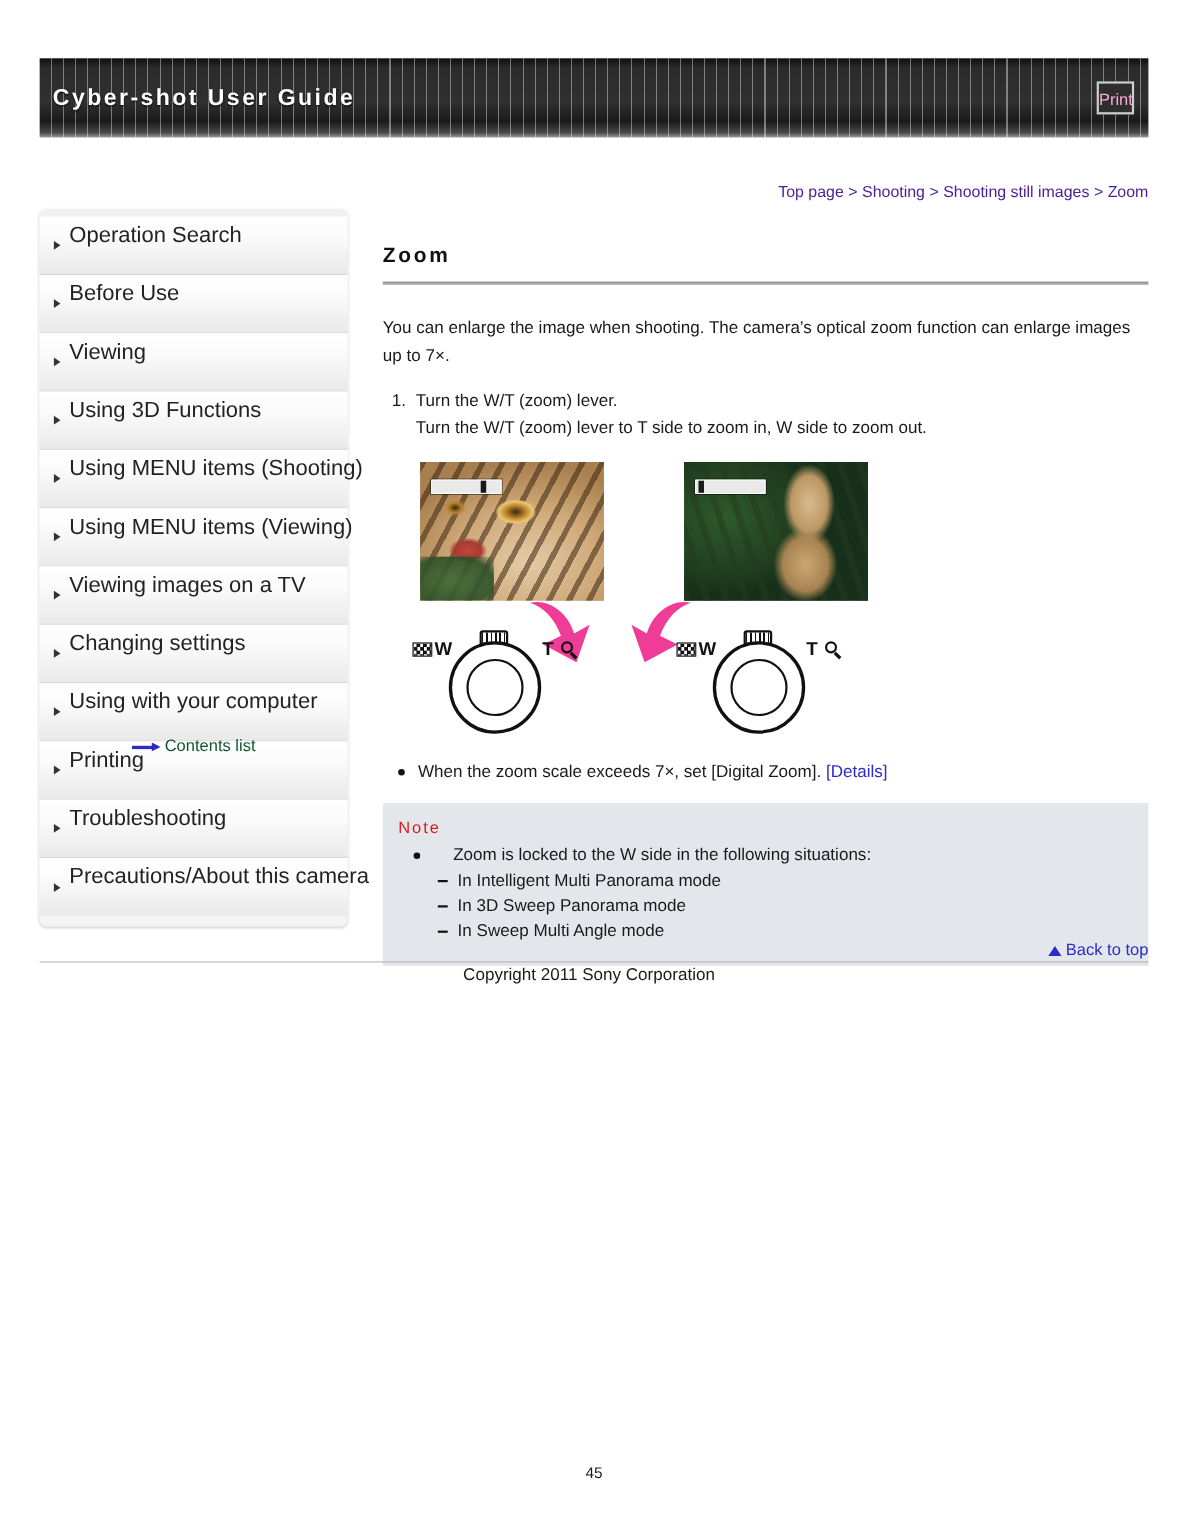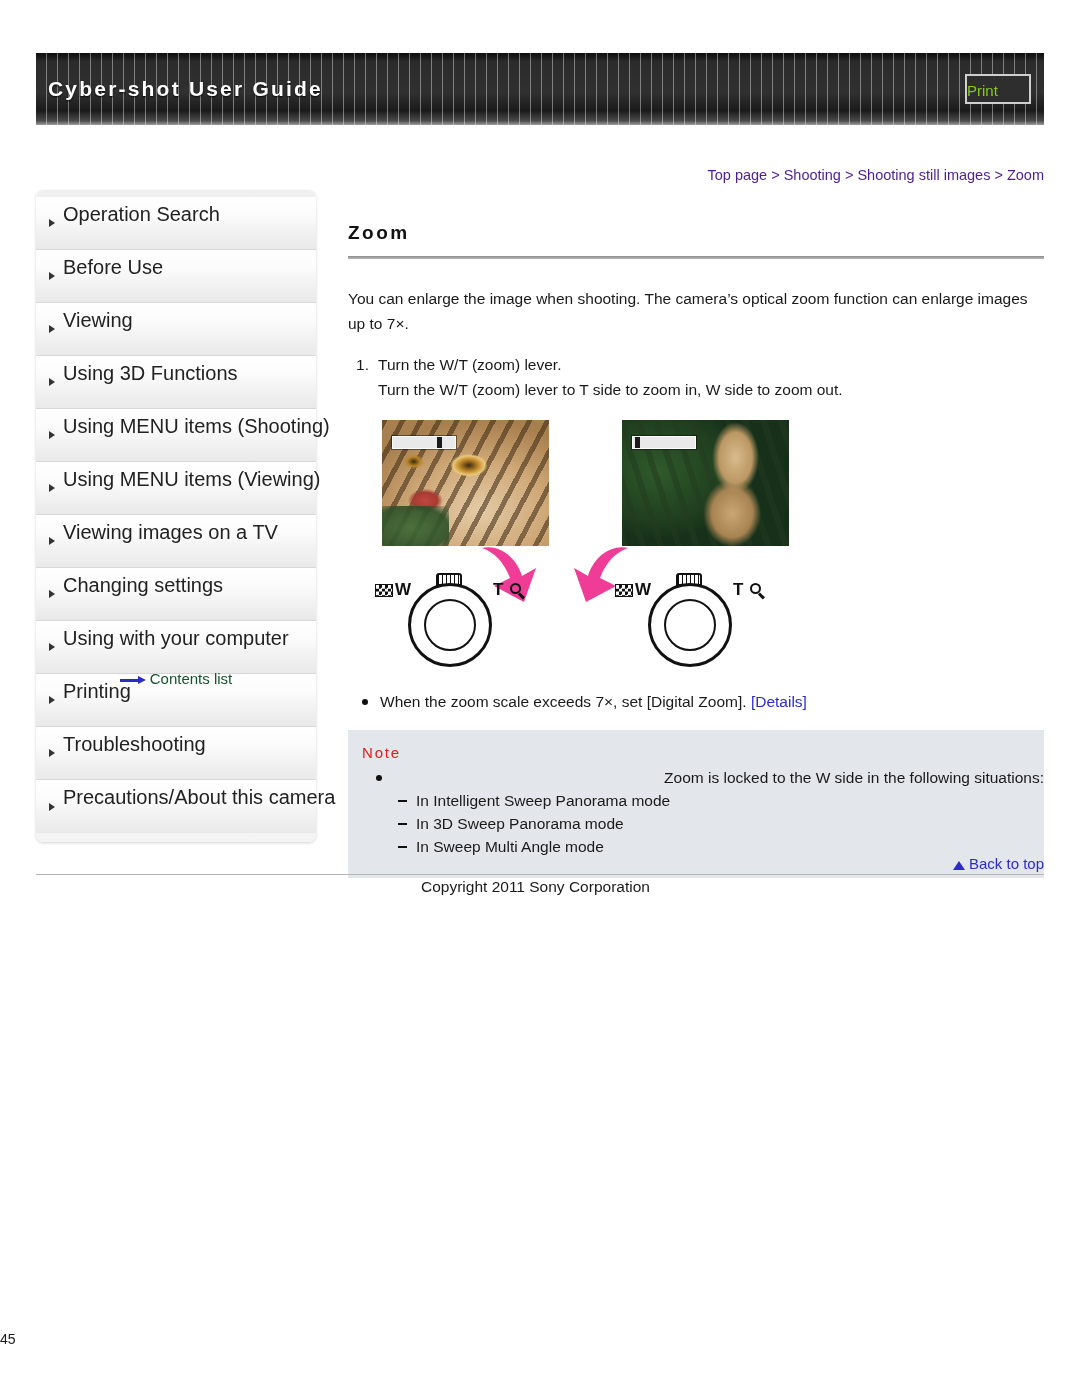--- a/index.html
+++ b/index.html
@@ -49,25 +49,25 @@
     letter-spacing: 2.2px;
     font-weight: bold;
     white-space: nowrap;
     text-shadow: 0 1px 2px rgba(0,0,0,0.9);
   }
   .print-button {
     position: absolute;
     right: 13px;
     top: 50%;
     transform: translateY(-50%);
-    width: 66px;
+    width: 34px;
     height: 30px;
     border: 2px solid #cfcfcf;
     background: #2e2e2e;
-    color: #84cc16;
+    color: #f9a8d4;
     font-size: 15px;
     line-height: 30px;
     text-align: left;
     box-sizing: border-box;
     cursor: pointer;
   }
 
   
   .breadcrumb {
     position: absolute;
@@ -410,21 +410,20 @@
     letter-spacing: 1.8px;
     padding-left: 14px;
     margin-bottom: 6px;
   }
   .note-bullet {
     position: relative;
     padding-left: 64px;
     font-size: 15.5px;
     line-height: 22px;
     color: #1a1a1a;
-    text-align: right;
   }
   .note-bullet .dot {
     position: absolute;
     left: 28px; top: 8px;
     width: 6px; height: 6px;
     border-radius: 50%;
     background: #111;
   }
   .note-sub {
     position: relative;
@@ -473,20 +472,21 @@
     left: 421px;
     top: 878px;
     font-size: 15.5px;
     color: #1a1a1a;
   }
   .page-number {
     position: absolute;
     left: 0;
     right: 0;
     top: 1331px;
+    text-align: center;
     font-size: 14px;
     color: #1a1a1a;
   }
 </style>
 </head>
 <body>
 
 <div class="header-banner">
   <div class="header-title">Cyber-shot User Guide</div>
   <div class="print-button">Print</div>
@@ -589,21 +589,21 @@
   <div class="detail-bullet">
     <span class="dot"></span><span>When the zoom scale exceeds 7×, set [Digital Zoom]. </span><span class="detail-link">[Details]</span>
   </div>
 
   <div class="note-box">
     <div class="note-heading">Note</div>
     <div class="note-bullet">
       <span class="dot"></span><span>Zoom is locked to the W side in the following situations:</span>
     </div>
     <div class="note-sub">
-      <span class="dash"></span><span>In Intelligent Sweep Panorama mode</span>
+      <span class="dash"></span><span>In Intelligent Multi Panorama mode</span>
     </div>
     <div class="note-sub">
       <span class="dash"></span><span>In 3D Sweep Panorama mode</span>
     </div>
     <div class="note-sub">
       <span class="dash"></span><span>In Sweep Multi Angle mode</span>
     </div>
   </div>
 
 </div>

